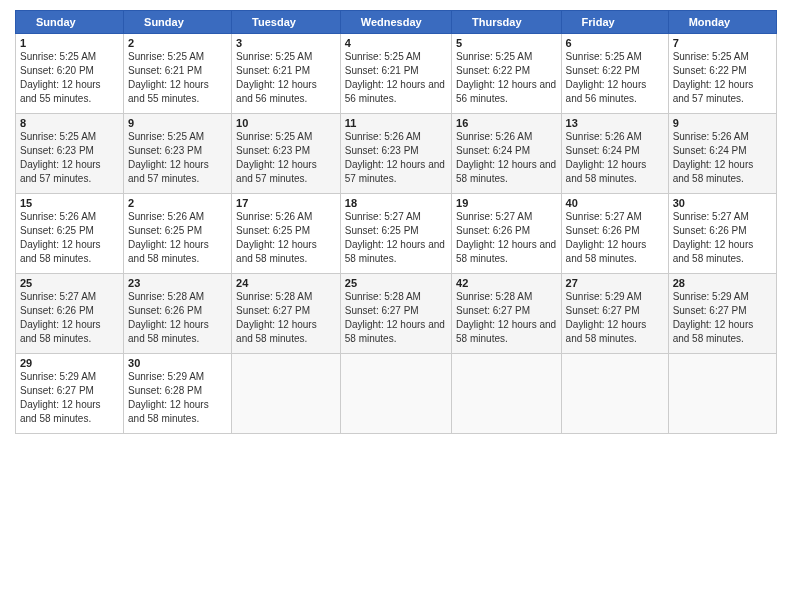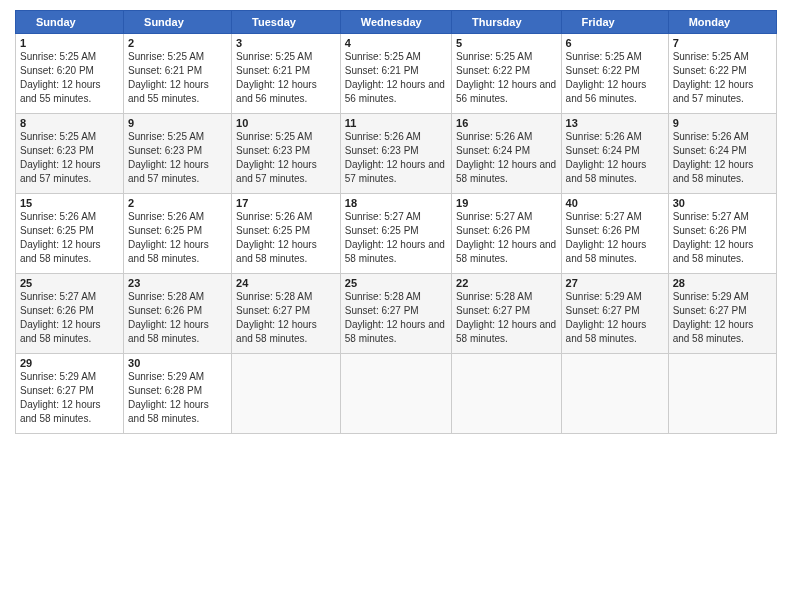--- a/index.html
+++ b/index.html
@@ -259,21 +259,21 @@
 Sunset: 6:27 PM
 Daylight: 12 hours and 58 minutes.</div>
           </td>
           <td>
             <span class="day-number">25</span>
             <div class="day-info" style="white-space: pre-line;">Sunrise: 5:28 AM
 Sunset: 6:27 PM
 Daylight: 12 hours and 58 minutes.</div>
           </td>
           <td>
-            <span class="day-number">22</span>
+            <span class="day-number">42</span>
             <div class="day-info" style="white-space: pre-line;">Sunrise: 5:28 AM
 Sunset: 6:27 PM
 Daylight: 12 hours and 58 minutes.</div>
           </td>
           <td>
             <span class="day-number">27</span>
             <div class="day-info" style="white-space: pre-line;">Sunrise: 5:29 AM
 Sunset: 6:27 PM
 Daylight: 12 hours and 58 minutes.</div>
           </td>

